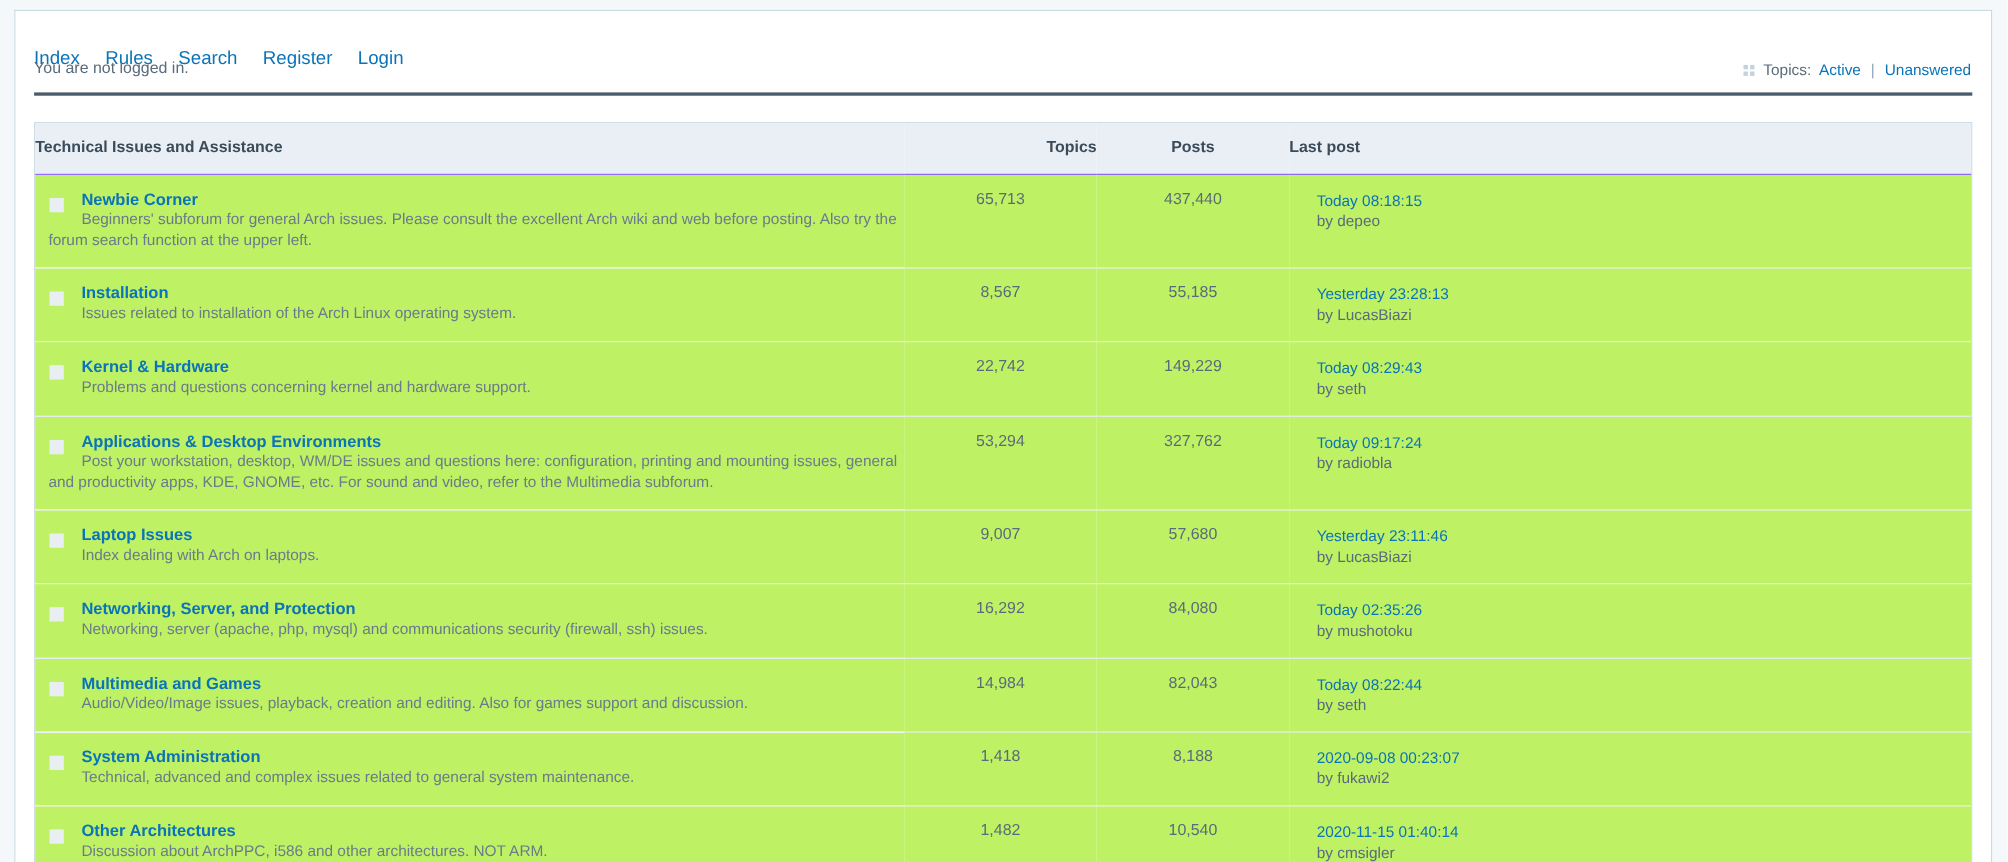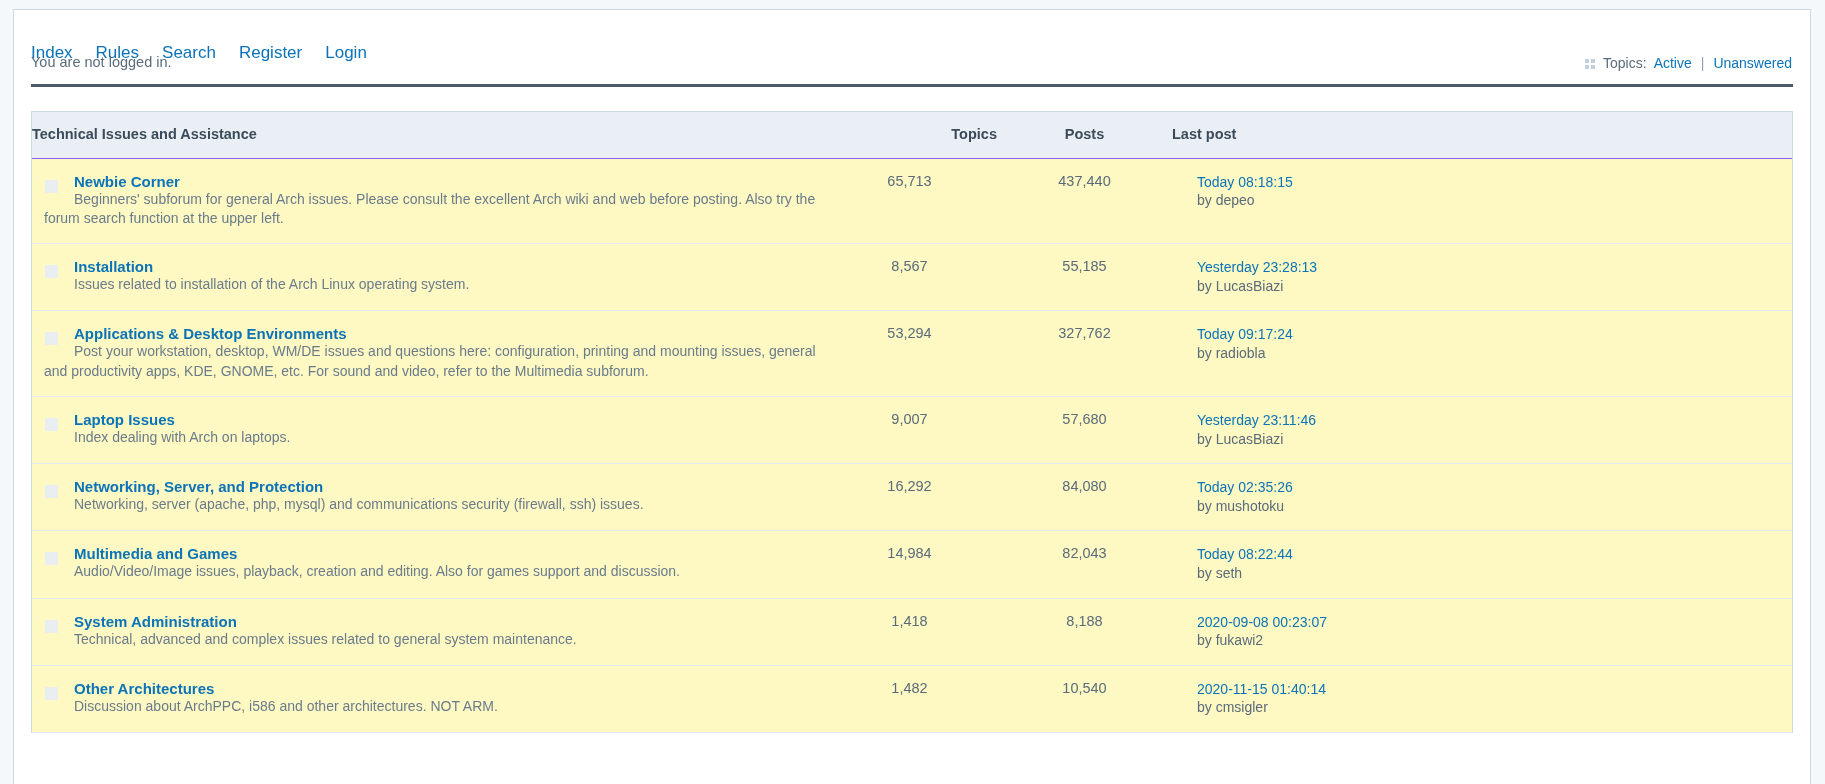--- a/index.html
+++ b/index.html
@@ -130,21 +130,21 @@
     padding: 13px 0 14px 0;
     height: 46px;
     vertical-align: middle;
   }
   th.tcl { text-align: left; padding-left: 12px; width: 790px; }
   th.tc2 { text-align: right; width: 175px; }
   th.tc3 { text-align: center; width: 175px; }
   th.tcr { text-align: left; padding-left: 25px; }
 
   table.forum-table tbody tr {
-    background: #fef9c3;
+    background: #bef264;
     border-bottom: 1px solid #e4ebf0;
     margin-top: 32px;
   }
 
   table.forum-table tbody td {
     vertical-align: top;
     padding-top: 14px;
     padding-bottom: 15px;
   }
 
@@ -254,20 +254,29 @@
             <tr>
               <td class="tcl"><span class="forum-icon"></span><span class="forum-name"><a href="#">Installation</a></span><span class="forum-desc">Issues related to installation of the Arch Linux operating system.</span></td>
               <td class="tc2">8,567</td>
               <td class="tc3">55,185</td>
               <td class="tcr">
                 <a href="#">Yesterday 23:28:13</a>
                 <span class="byuser">by LucasBiazi</span>
               </td>
             </tr>
             <tr>
+              <td class="tcl"><span class="forum-icon"></span><span class="forum-name"><a href="#">Kernel &amp; Hardware</a></span><span class="forum-desc">Problems and questions concerning kernel and hardware support.</span></td>
+              <td class="tc2">22,742</td>
+              <td class="tc3">149,229</td>
+              <td class="tcr">
+                <a href="#">Today 08:29:43</a>
+                <span class="byuser">by seth</span>
+              </td>
+            </tr>
+            <tr>
               <td class="tcl"><span class="forum-icon"></span><span class="forum-name"><a href="#">Applications &amp; Desktop Environments</a></span><span class="forum-desc">Post your workstation, desktop, WM/DE issues and questions here: configuration, printing and mounting issues, general and productivity apps, KDE, GNOME, etc. For sound and video, refer to the Multimedia subforum.</span></td>
               <td class="tc2">53,294</td>
               <td class="tc3">327,762</td>
               <td class="tcr">
                 <a href="#">Today 09:17:24</a>
                 <span class="byuser">by radiobla</span>
               </td>
             </tr>
             <tr>
               <td class="tcl"><span class="forum-icon"></span><span class="forum-name"><a href="#">Laptop Issues</a></span><span class="forum-desc">Index dealing with Arch on laptops.</span></td>

